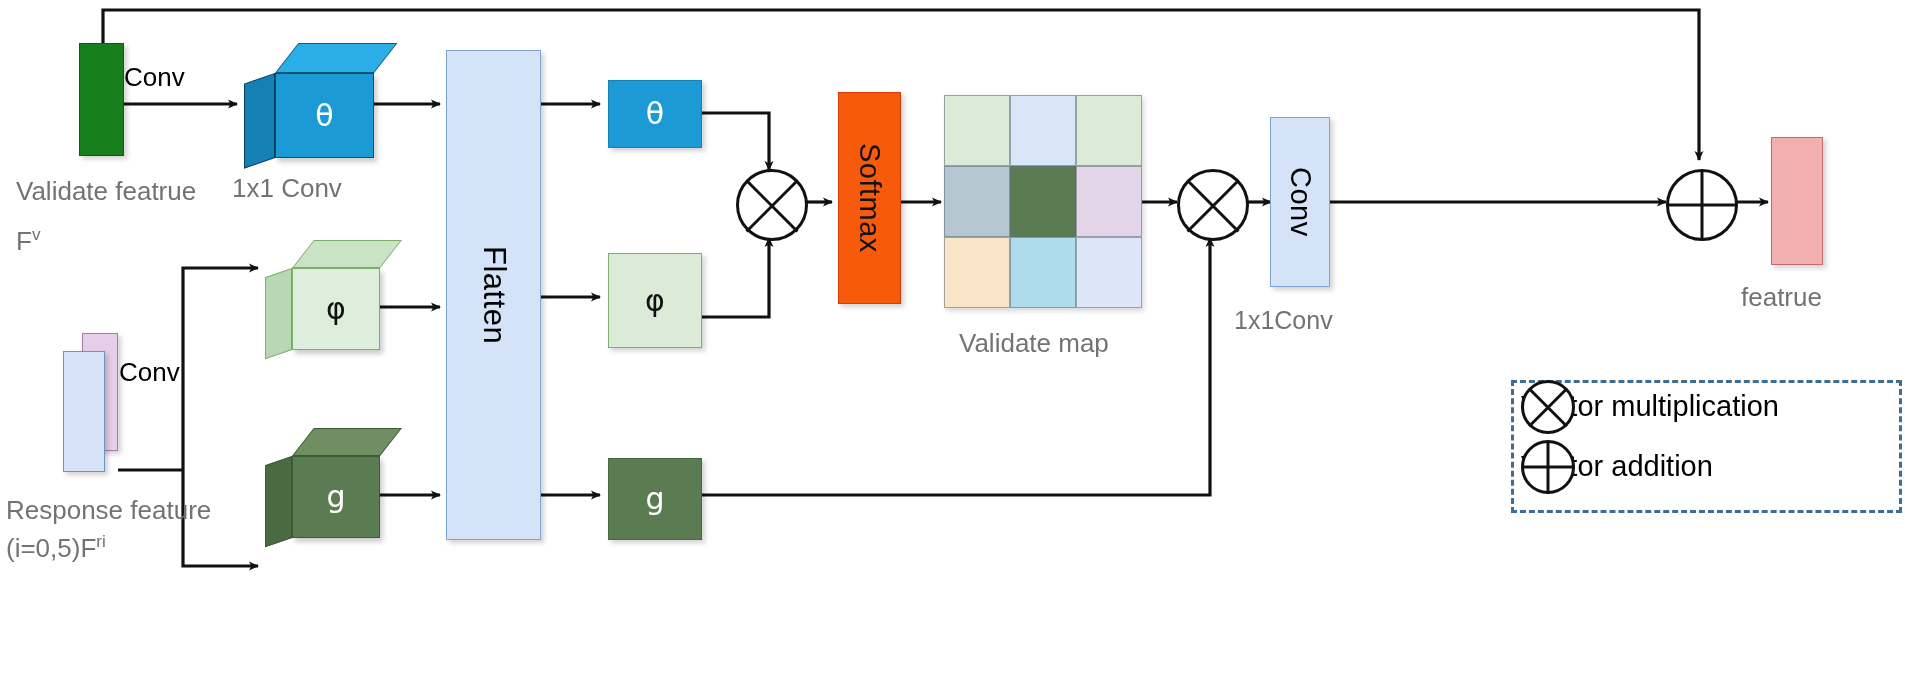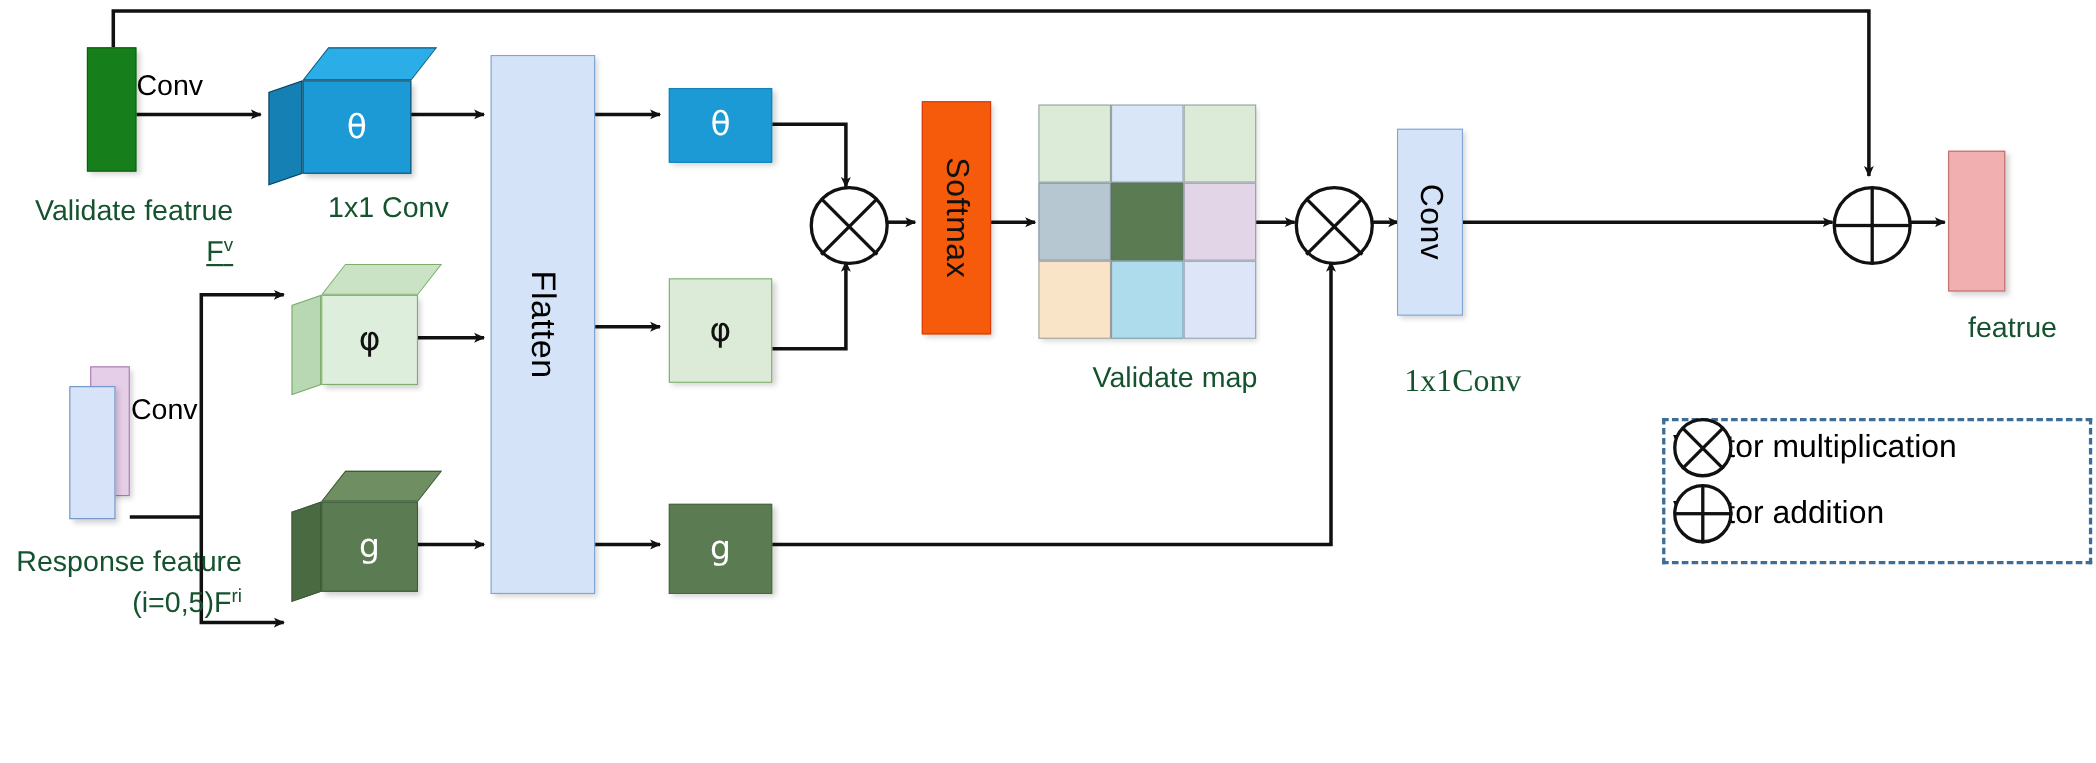--- a/index.html
+++ b/index.html
@@ -61,25 +61,26 @@
   .cube .topf, .cube .sidef {
     position: absolute;
     border: 1px solid rgba(0,0,0,.5);
     box-sizing: border-box;
   }
 
   
   .cap {
     position: absolute;
     font-size: 26px;
-    color: #14532d;
+    color: #737373;
     white-space: nowrap;
-    text-align: right;
-  }
-  .cap.serif { font-family: Liberation Serif, serif; font-size: 29px; margin-top: 24px; }
+    text-align: left;
+    padding-left: 16px;
+  }
+  .cap.serif { font-family: Liberation Sans, sans-serif; font-size: 25px; }
   .sup { font-size: .66em; vertical-align: super; }
 
   
   .edgelbl {
     position: absolute;
     font-size: 26px;
     color: #000;
     white-space: nowrap;
   }
 
@@ -167,21 +168,21 @@
       <path d="M1244,202 L1271,202" marker-end="url(#ah)"></path>
 
       <path d="M1330,202 L1666,202" marker-end="url(#ah)"></path>
 
       <path d="M1733,202 L1768,202" marker-end="url(#ah)"></path>
     </g>
   </svg>
 
   <div class="node rect" style="left:79px; top:43px; width:45px; height:113px; background:#167F1C; border-color:#0E5E12;"></div>
   <div class="cap" style="left:0px; top:176px; width:212px;">Validate featrue</div>
-  <div class="cap" style="left:0px; top:212px; width:212px;text-decoration:underline;">
+  <div class="cap" style="left:0px; top:224px; width:212px;">
     <span>F</span><span class="sup">v</span>
   </div>
   <div class="edgelbl" style="left:124px; top:62px;">Conv</div>
 
   <div class="node rect" style="left:82px; top:333px; width:36px; height:118px; background:#E5CFE8; border-color:#A878AF;"></div>
   <div class="node rect" style="left:63px; top:351px; width:42px; height:121px; background:#D7E3F8; border-color:#6E92C6;"></div>
   <div class="cap" style="left:-10px; top:495px; width:230px;">Response feature</div>
   <div class="cap" style="left:-10px; top:531px; width:230px;">
     <span>(i=0,5)F</span><span class="sup">ri</span>
   </div>
@@ -189,21 +190,21 @@
 
   <div class="cube" style="left:244px; top:43px; width:130px; height:115px;">
     <div class="topf" style="left:0; top:0; width:99px; height:30px; background:#2BAEE8;
                 transform-origin: bottom left; transform: skewX(-38deg); left:31px;"></div>
     <div class="sidef" style="left:0px; top:30px; width:31px; height:85px; background:#1580B4;
                 transform-origin: top right; transform: skewY(-19deg);"></div>
     <div class="front sym" style="left:31px; top:30px; width:99px; height:85px; background:#1B9AD6; color:#fff;">
         <span>θ</span>
       </div>
   </div>
-  <div class="cap" style="left:248px; top:173px; width:160px;">1x1 Conv</div>
+  <div class="cap" style="left:216px; top:173px; width:160px;">1x1 Conv</div>
 
   <div class="cube" style="left:265px; top:240px; width:115px; height:110px;">
     <div class="topf" style="top:0; width:88px; height:28px; background:#C9E3C4; border-color:#7DAE6B;
                 transform-origin: bottom left; transform: skewX(-38deg); left:27px;"></div>
     <div class="sidef" style="left:0px; top:28px; width:27px; height:82px; background:#B8D7B3; border-color:#7DAE6B;
                 transform-origin: top right; transform: skewY(-19deg);"></div>
     <div class="front sym" style="left:27px; top:28px; width:88px; height:82px; background:#DEEEDC; border-color:#7DAE6B; color:#111;">
         <span>φ</span>
       </div>
   </div>

